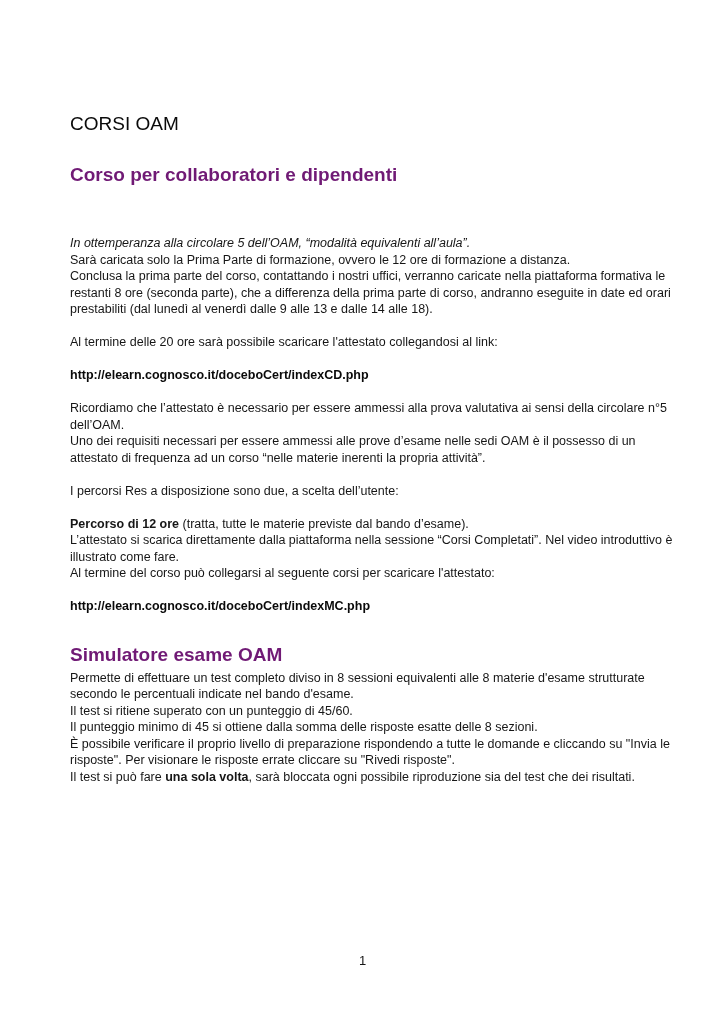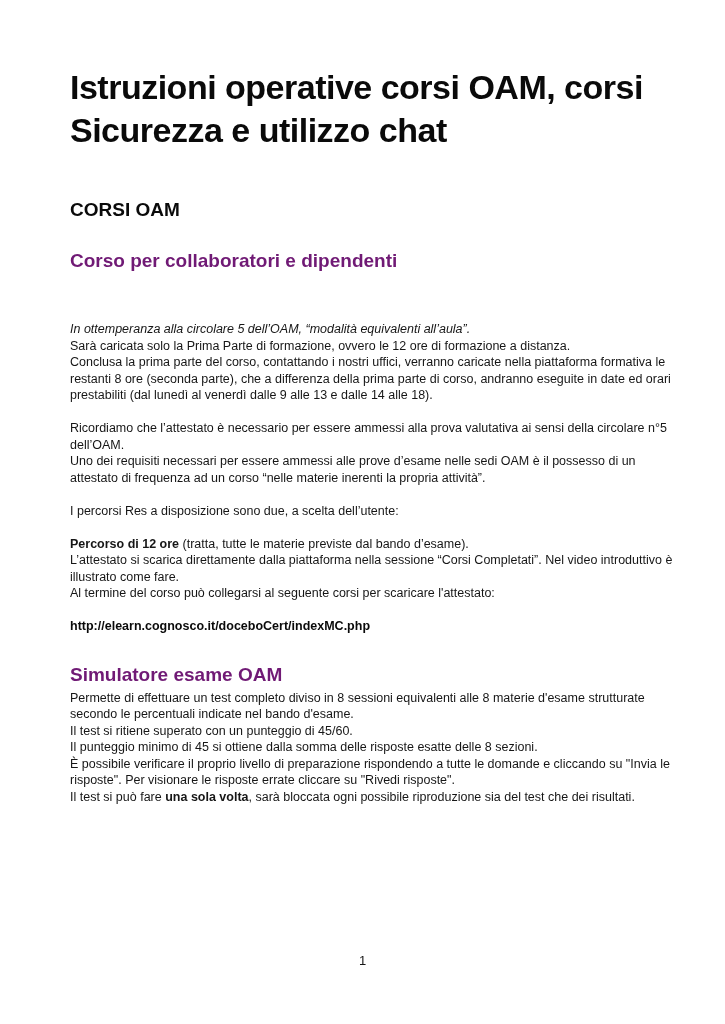--- a/index.html
+++ b/index.html
@@ -27,21 +27,21 @@
     line-height: 43px;
     font-weight: bold;
     letter-spacing: -0.5px;
     color: #0a0a0a;
     margin: 0;
     max-width: 590px;
   }
   .chapter-heading {
     font-size: 19px;
     line-height: 23px;
-    font-weight: bold;
+    font-weight: normal;
     color: #0a0a0a;
     margin: 46px 0 12px 0;
   }
   .section-heading {
     font-size: 19px;
     line-height: 24px;
     font-weight: bold;
     color: #701a75;
     margin: 28px 0 3px 0;
   }
@@ -66,28 +66,29 @@
     text-align: center;
     font-size: 13px;
     color: #161616;
   }
 </style>
 </head>
 <body>
 
 <div class="page">
 
-  <h1 class="doc-title">Istruzioni operative corsi OAM, corsi Sicurezza e utilizzo chat</h1>
 
   <h2 class="chapter-heading">CORSI OAM</h2>
 
   <h3 class="section-heading">Corso per collaboratori e dipendenti</h3>
   <div class="line italic">In ottemperanza alla circolare 5 dell’OAM, “modalità equivalenti all’aula”.</div>
   <div class="line">Sarà caricata solo la Prima Parte di formazione, ovvero le 12 ore di formazione a distanza.</div>
   <div class="line">Conclusa la prima parte del corso, contattando i nostri uffici, verranno caricate nella piattaforma formativa le restanti 8 ore (seconda parte), che a differenza della prima parte di corso, andranno eseguite in date ed orari prestabiliti (dal lunedì al venerdì dalle 9 alle 13 e dalle 14 alle 18).</div>
+  <div class="line gap">Al termine delle 20 ore sarà possibile scaricare l'attestato collegandosi al link:</div>
+  <div class="line gap link-line">http://elearn.cognosco.it/doceboCert/indexCD.php</div>
   <div class="line gap">Ricordiamo che l’attestato è necessario per essere ammessi alla prova valutativa ai sensi della circolare n°5 dell’OAM.</div>
 
   <div class="line">Uno dei requisiti necessari per essere ammessi alle prove d’esame nelle sedi OAM è il possesso di un attestato di frequenza ad un corso “nelle materie inerenti la propria attività”.</div>
   <div class="line gap">I percorsi Res a disposizione sono due, a scelta dell’utente:</div>
   <div class="line gap"><span class="bold">Percorso di 12 ore</span><span> (tratta, tutte le materie previste dal bando d’esame).</span></div>
   <div class="line">L’attestato si scarica direttamente dalla piattaforma nella sessione “Corsi Completati”. Nel video introduttivo è illustrato come fare.</div>
   <div class="line">Al termine del corso può collegarsi al seguente corsi per scaricare l'attestato:</div>
   <div class="line gap link-line">http://elearn.cognosco.it/doceboCert/indexMC.php</div>
 
   <h3 class="section-heading">Simulatore esame OAM</h3>

